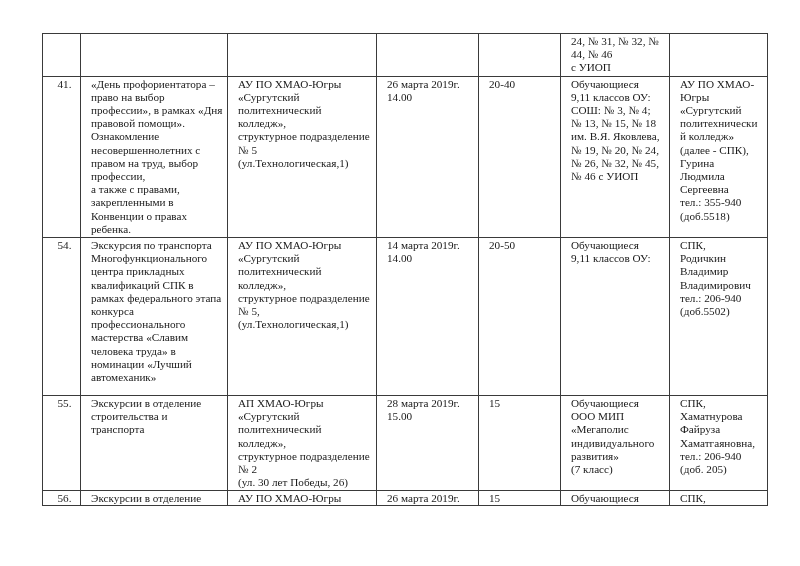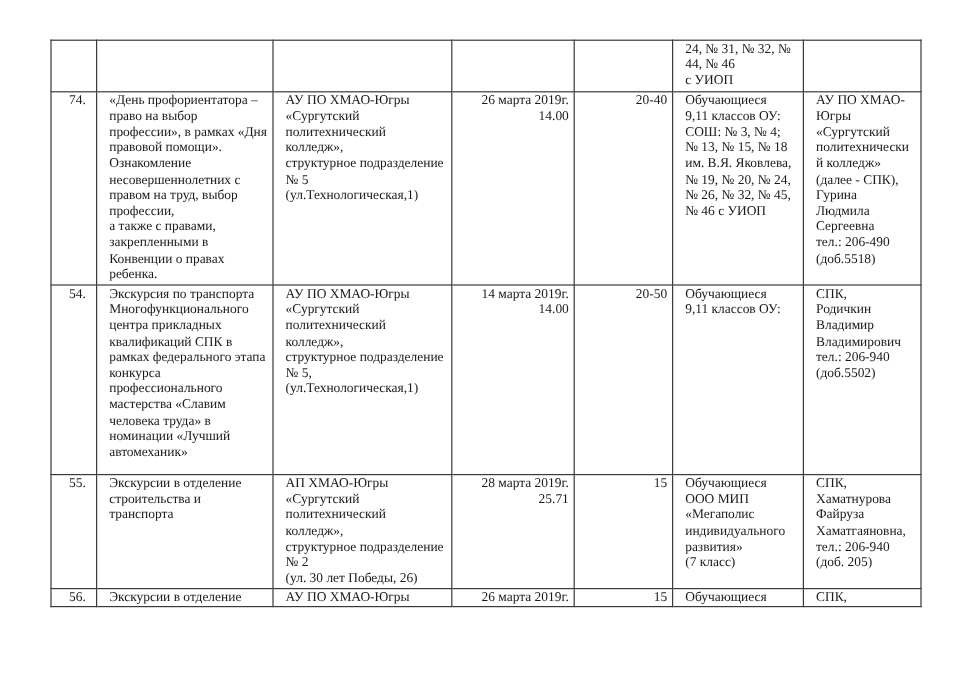--- a/index.html
+++ b/index.html
@@ -12,21 +12,21 @@
     position: absolute; left: 42px; top: 33px;
     border-collapse: collapse; table-layout: fixed;
     width: 725px;
     font-size: 11.2px; line-height: 13.2px;
   }
   table.sched td {
     border: 1px solid #3a3a3a; vertical-align: top; padding: 1px 4px 1px 10px;
     white-space: pre-line; overflow: hidden;
   }
   td.c-num { text-align: center; }
-  td.c-date, td.c-count { text-align: right; }
+  td.c-date, td.c-count { text-align: left; }
   td.section { text-align: center; padding: 2px 4px; }
   .section-title { font-weight: bold; font-size: 11.6px; display: block; }
   .section-sub { display: block; }
   tr.r-prev td { height: 37px; }
   tr.r-sec td { height: 20px; }
   tr.r-53 td { height: 155px; }
   tr.r-54 td { height: 155px; font-family: Liberation Serif, serif; }
   tr.r-55 td { height: 89px; margin-left: 30px; }
   tr.r-56 td { height: 12px; line-height: 12px; }
 </style>
@@ -50,21 +50,21 @@
         <td></td>
         <td></td>
         <td class="c-date"></td>
         <td class="c-count"></td>
         <td>24, № 31, № 32, №
 44, № 46
 с УИОП</td>
         <td></td>
       </tr>
       <tr class="r-53">
-        <td class="c-num">74.</td>
+        <td class="c-num">41.</td>
         <td>«День профориентатора –
 право на выбор
 профессии», в рамках «Дня
 правовой помощи».
 Ознакомление
 несовершеннолетних с
 правом на труд, выбор
 профессии,
 а также с правами,
 закрепленными в
@@ -89,21 +89,21 @@
 № 46 с УИОП</td>
         <td>АУ ПО ХМАО-
 Югры
 «Сургутский
 политехнически
 й колледж»
 (далее - СПК),
 Гурина
 Людмила
 Сергеевна
-тел.: 206-490
+тел.: 355-940
 (доб.5518)</td>
       </tr>
       <tr class="r-54">
         <td class="c-num">54.</td>
         <td>Экскурсия по транспорта
 Многофункционального
 центра прикладных
 квалификаций СПК в
 рамках федерального этапа
 конкурса
@@ -134,21 +134,21 @@
         <td class="c-num">55.</td>
         <td>Экскурсии в отделение
 строительства и транспорта</td>
         <td>АП ХМАО-Югры
 «Сургутский
 политехнический колледж»,
 структурное подразделение
 № 2
 (ул. 30 лет Победы, 26)</td>
         <td class="c-date">28 марта 2019г.
-25.71</td>
+15.00</td>
         <td class="c-count">15</td>
         <td>Обучающиеся
 ООО МИП
 «Мегаполис
 индивидуального
 развития»
 (7 класс)</td>
         <td>СПК,
 Хаматнурова
 Файруза

